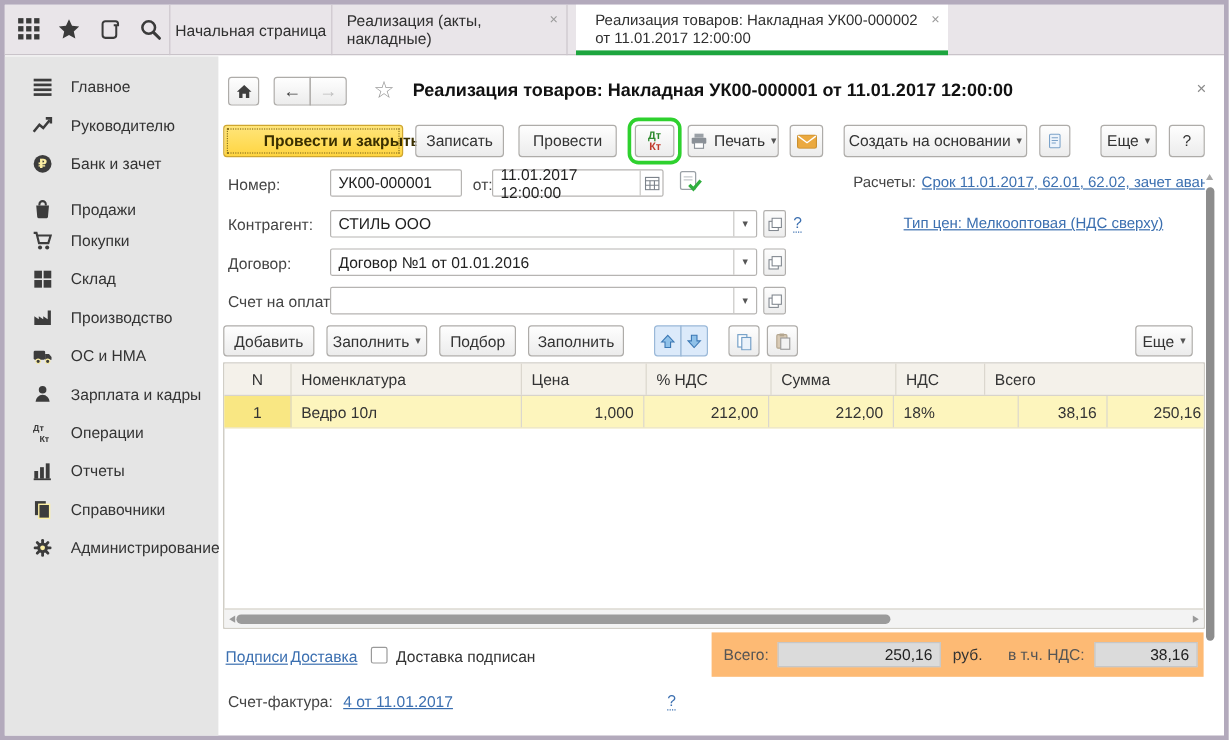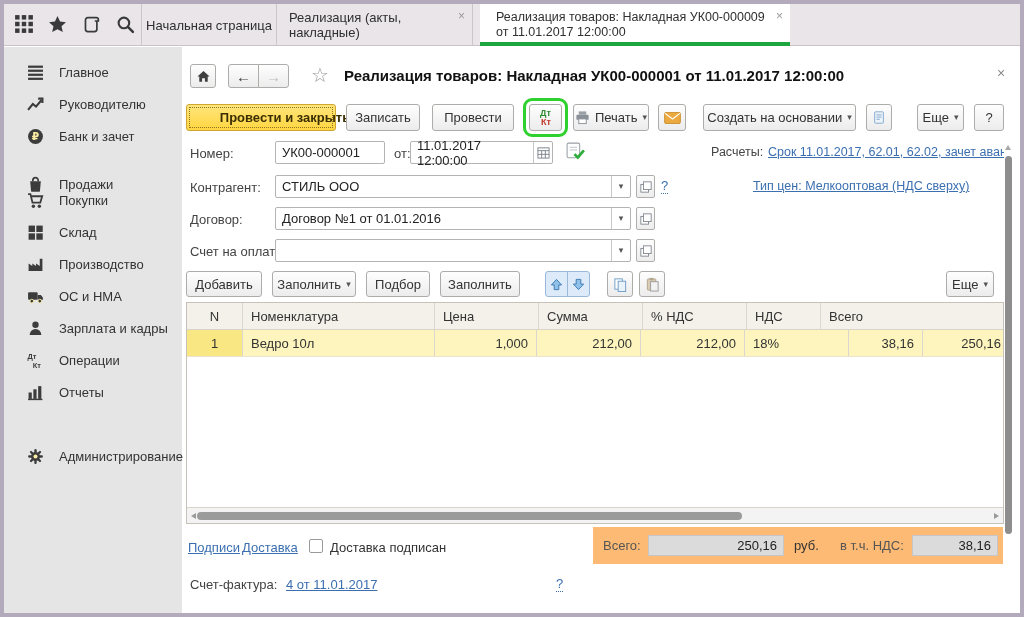--- a/index.html
+++ b/index.html
@@ -110,21 +110,21 @@
     </div>
 
     <div class="tab" style="left:137px;width:136px;border-left:1px solid #ccc6cc;border-right:1px solid #ccc6cc;justify-content:center;">
       <span>Начальная страница</span>
     </div>
     <div class="tab" style="left:273px;width:196px;border-right:1px solid #ccc6cc;padding-left:12px;">
       <span>Реализация (акты, накладные)</span>
       <span class="tab-close">×</span>
     </div>
     <div class="tab" style="left:476px;width:310px;background:#fff;padding-left:16px;align-items:flex-start;flex-direction:column;justify-content:center;font-size:12.5px;line-height:15px;">
-      <span>Реализация товаров: Накладная УК00-000009</span>
+      <span>Реализация товаров: Накладная УК00-000002</span>
       <span>от 11.01.2017 12:00:00</span>
       <span class="tab-close">×</span>
       <span class="abs" style="left:0;bottom:0;width:100%;height:4px;background:#1da53e;"></span>
     </div>
   </div>
 
   <div class="sidebar">
     <div class="side-item" style="top:9px;">
       <svg class="sicon" viewBox="0 0 16 16">
           <g fill="#3c3c3c">
@@ -143,21 +143,21 @@
         </svg>
       <span class="silbl">Руководителю</span>
     </div>
     <div class="side-item" style="top:73px;">
       <svg class="sicon" viewBox="0 0 16 16">
           <circle cx="8" cy="8" r="7" fill="#3c3c3c"></circle>
           <text x="8" y="11.6" font-size="10" font-weight="bold" fill="#fcefa3" text-anchor="middle">₽</text>
         </svg>
       <span class="silbl">Банк и зачет</span>
     </div>
-    <div class="side-item" style="top:121px;">
+    <div class="side-item" style="top:111px;">
       <svg class="sicon" viewBox="0 0 16 16">
           <path d="M3 5 h10 l-.8 9 a1 1 0 0 1 -1 .9 H4.8 a1 1 0 0 1 -1 -.9 z" fill="#3c3c3c"></path>
           <path d="M5.5 5 V4 a2.5 2.5 0 0 1 5 0 V5" fill="none" stroke="#3c3c3c" stroke-width="1.6"></path>
         </svg>
       <span class="silbl">Продажи</span>
     </div>
     <div class="side-item" style="top:137px;">
       <svg class="sicon" viewBox="0 0 16 16">
           <path d="M1 2 h2.2 l2 8 h7.3 l1.8 -6 H4" fill="none" stroke="#3c3c3c" stroke-width="1.7"></path>
           <circle cx="6" cy="13.4" r="1.6" fill="#3c3c3c"></circle>
@@ -208,20 +208,27 @@
     <div class="side-item" style="top:329px;">
       <svg class="sicon" viewBox="0 0 16 16">
           <g fill="#3c3c3c">
             <rect x="1.5" y="8" width="3" height="6"></rect>
             <rect x="6" y="5" width="3" height="9"></rect>
             <rect x="10.5" y="2" width="3" height="12"></rect>
             <rect x="1" y="13.8" width="13.5" height="1.4"></rect>
           </g>
         </svg>
       <span class="silbl">Отчеты</span>
+    </div>
+    <div class="side-item" style="top:361px;">
+      <svg class="sicon" viewBox="0 0 16 16">
+          <rect x="2" y="1.5" width="8.5" height="11" fill="#3c3c3c"></rect>
+          <rect x="5" y="4" width="8.5" height="11" fill="#3c3c3c" stroke="#fcefa3" stroke-width="1.1"></rect>
+        </svg>
+      <span class="silbl">Справочники</span>
     </div>
     <div class="side-item" style="top:393px;">
       <svg class="sicon" viewBox="0 0 16 16">
           <g fill="#3c3c3c">
             <rect x="6.9" y="1" width="2.2" height="14" rx="1"></rect>
             <rect x="6.9" y="1" width="2.2" height="14" rx="1" transform="rotate(45 8 8)"></rect>
             <rect x="6.9" y="1" width="2.2" height="14" rx="1" transform="rotate(90 8 8)"></rect>
             <rect x="6.9" y="1" width="2.2" height="14" rx="1" transform="rotate(135 8 8)"></rect>
             <circle cx="8" cy="8" r="4.2"></circle>
           </g>
@@ -412,22 +419,22 @@
   <div class="btn" style="left:946px;top:271px;width:48px;height:26px;">
     <span>Еще</span>
     <span class="caret">▾</span>
   </div>
 
   <div class="grid">
     <div class="t-row t-head">
       <div class="tc c0">N</div>
       <div class="tc c1">Номенклатура</div>
       <div class="tc c3">Цена</div>
+      <div class="tc c5">% НДС</div>
       <div class="tc c4">Сумма</div>
-      <div class="tc c5">% НДС</div>
       <div class="tc c6">НДС</div>
       <div class="tc c7">Всего</div>
     </div>
     <div class="t-row t-data">
       <div class="tc c0" style="background:#f9e783;">1</div>
       <div class="tc c1">Ведро 10л</div>
       <div class="tc c2 num">1,000</div>
       <div class="tc c3 num">212,00</div>
       <div class="tc c4 num">212,00</div>
       <div class="tc c5">18%</div>

